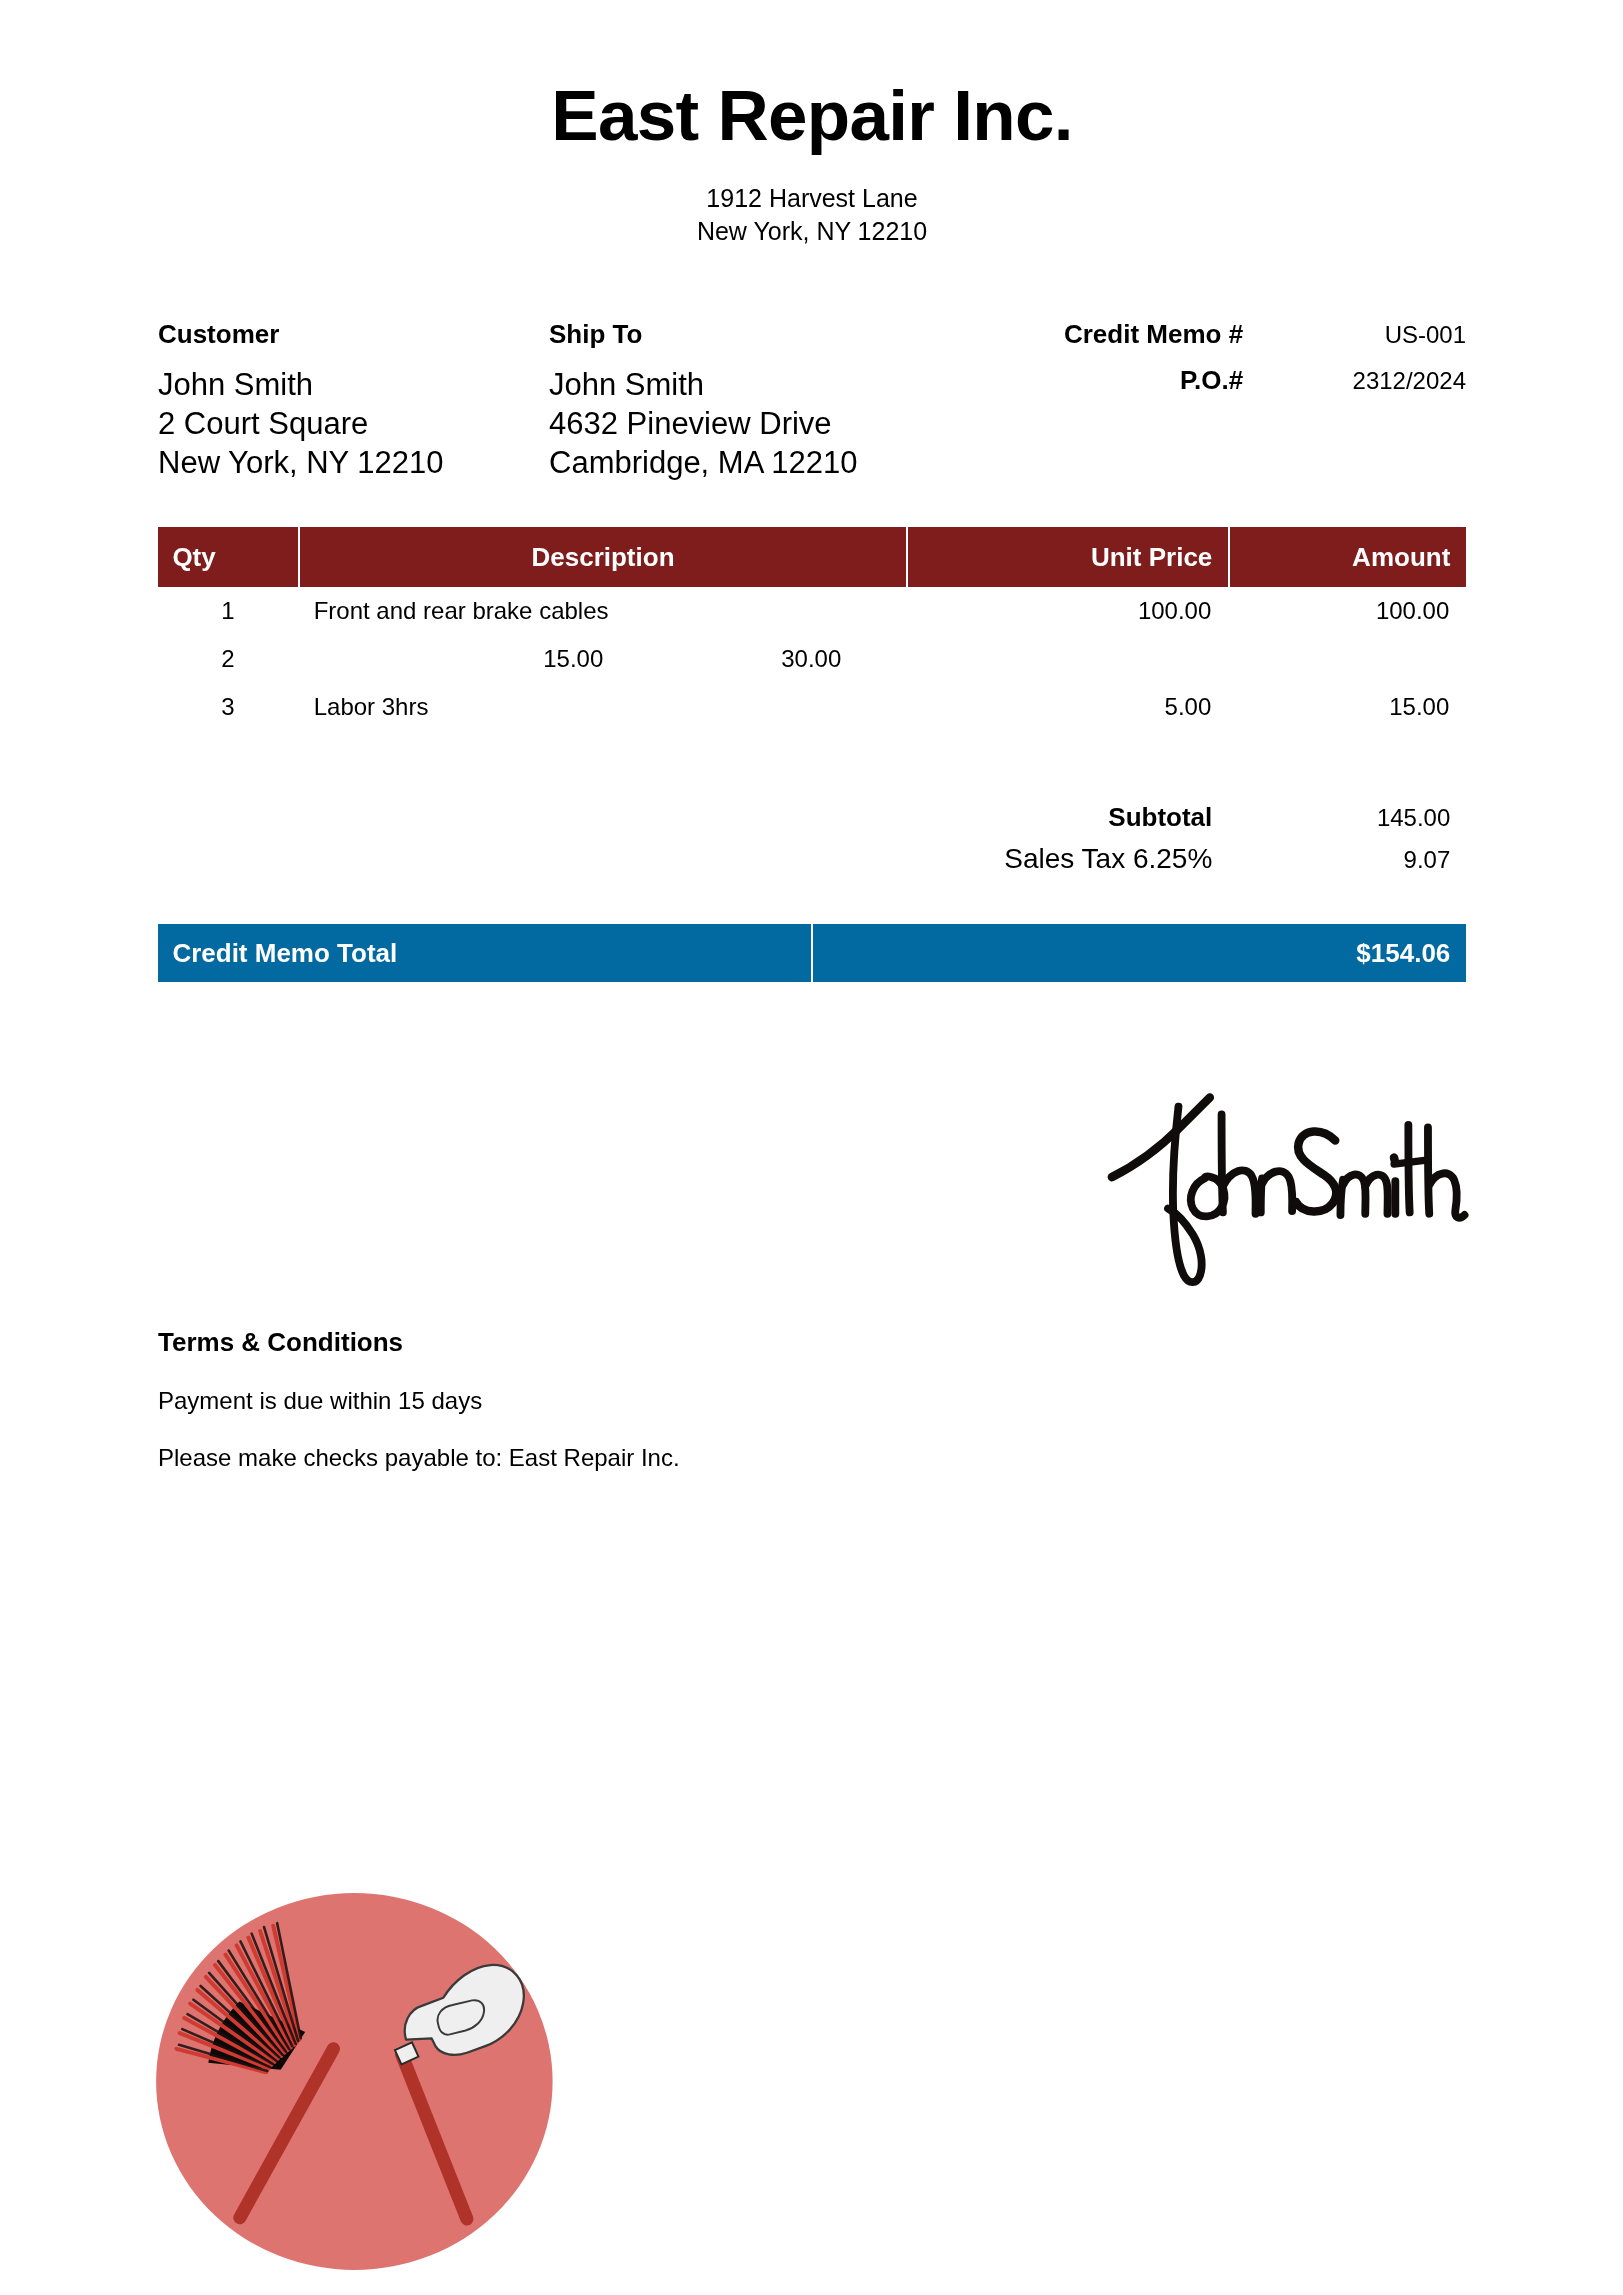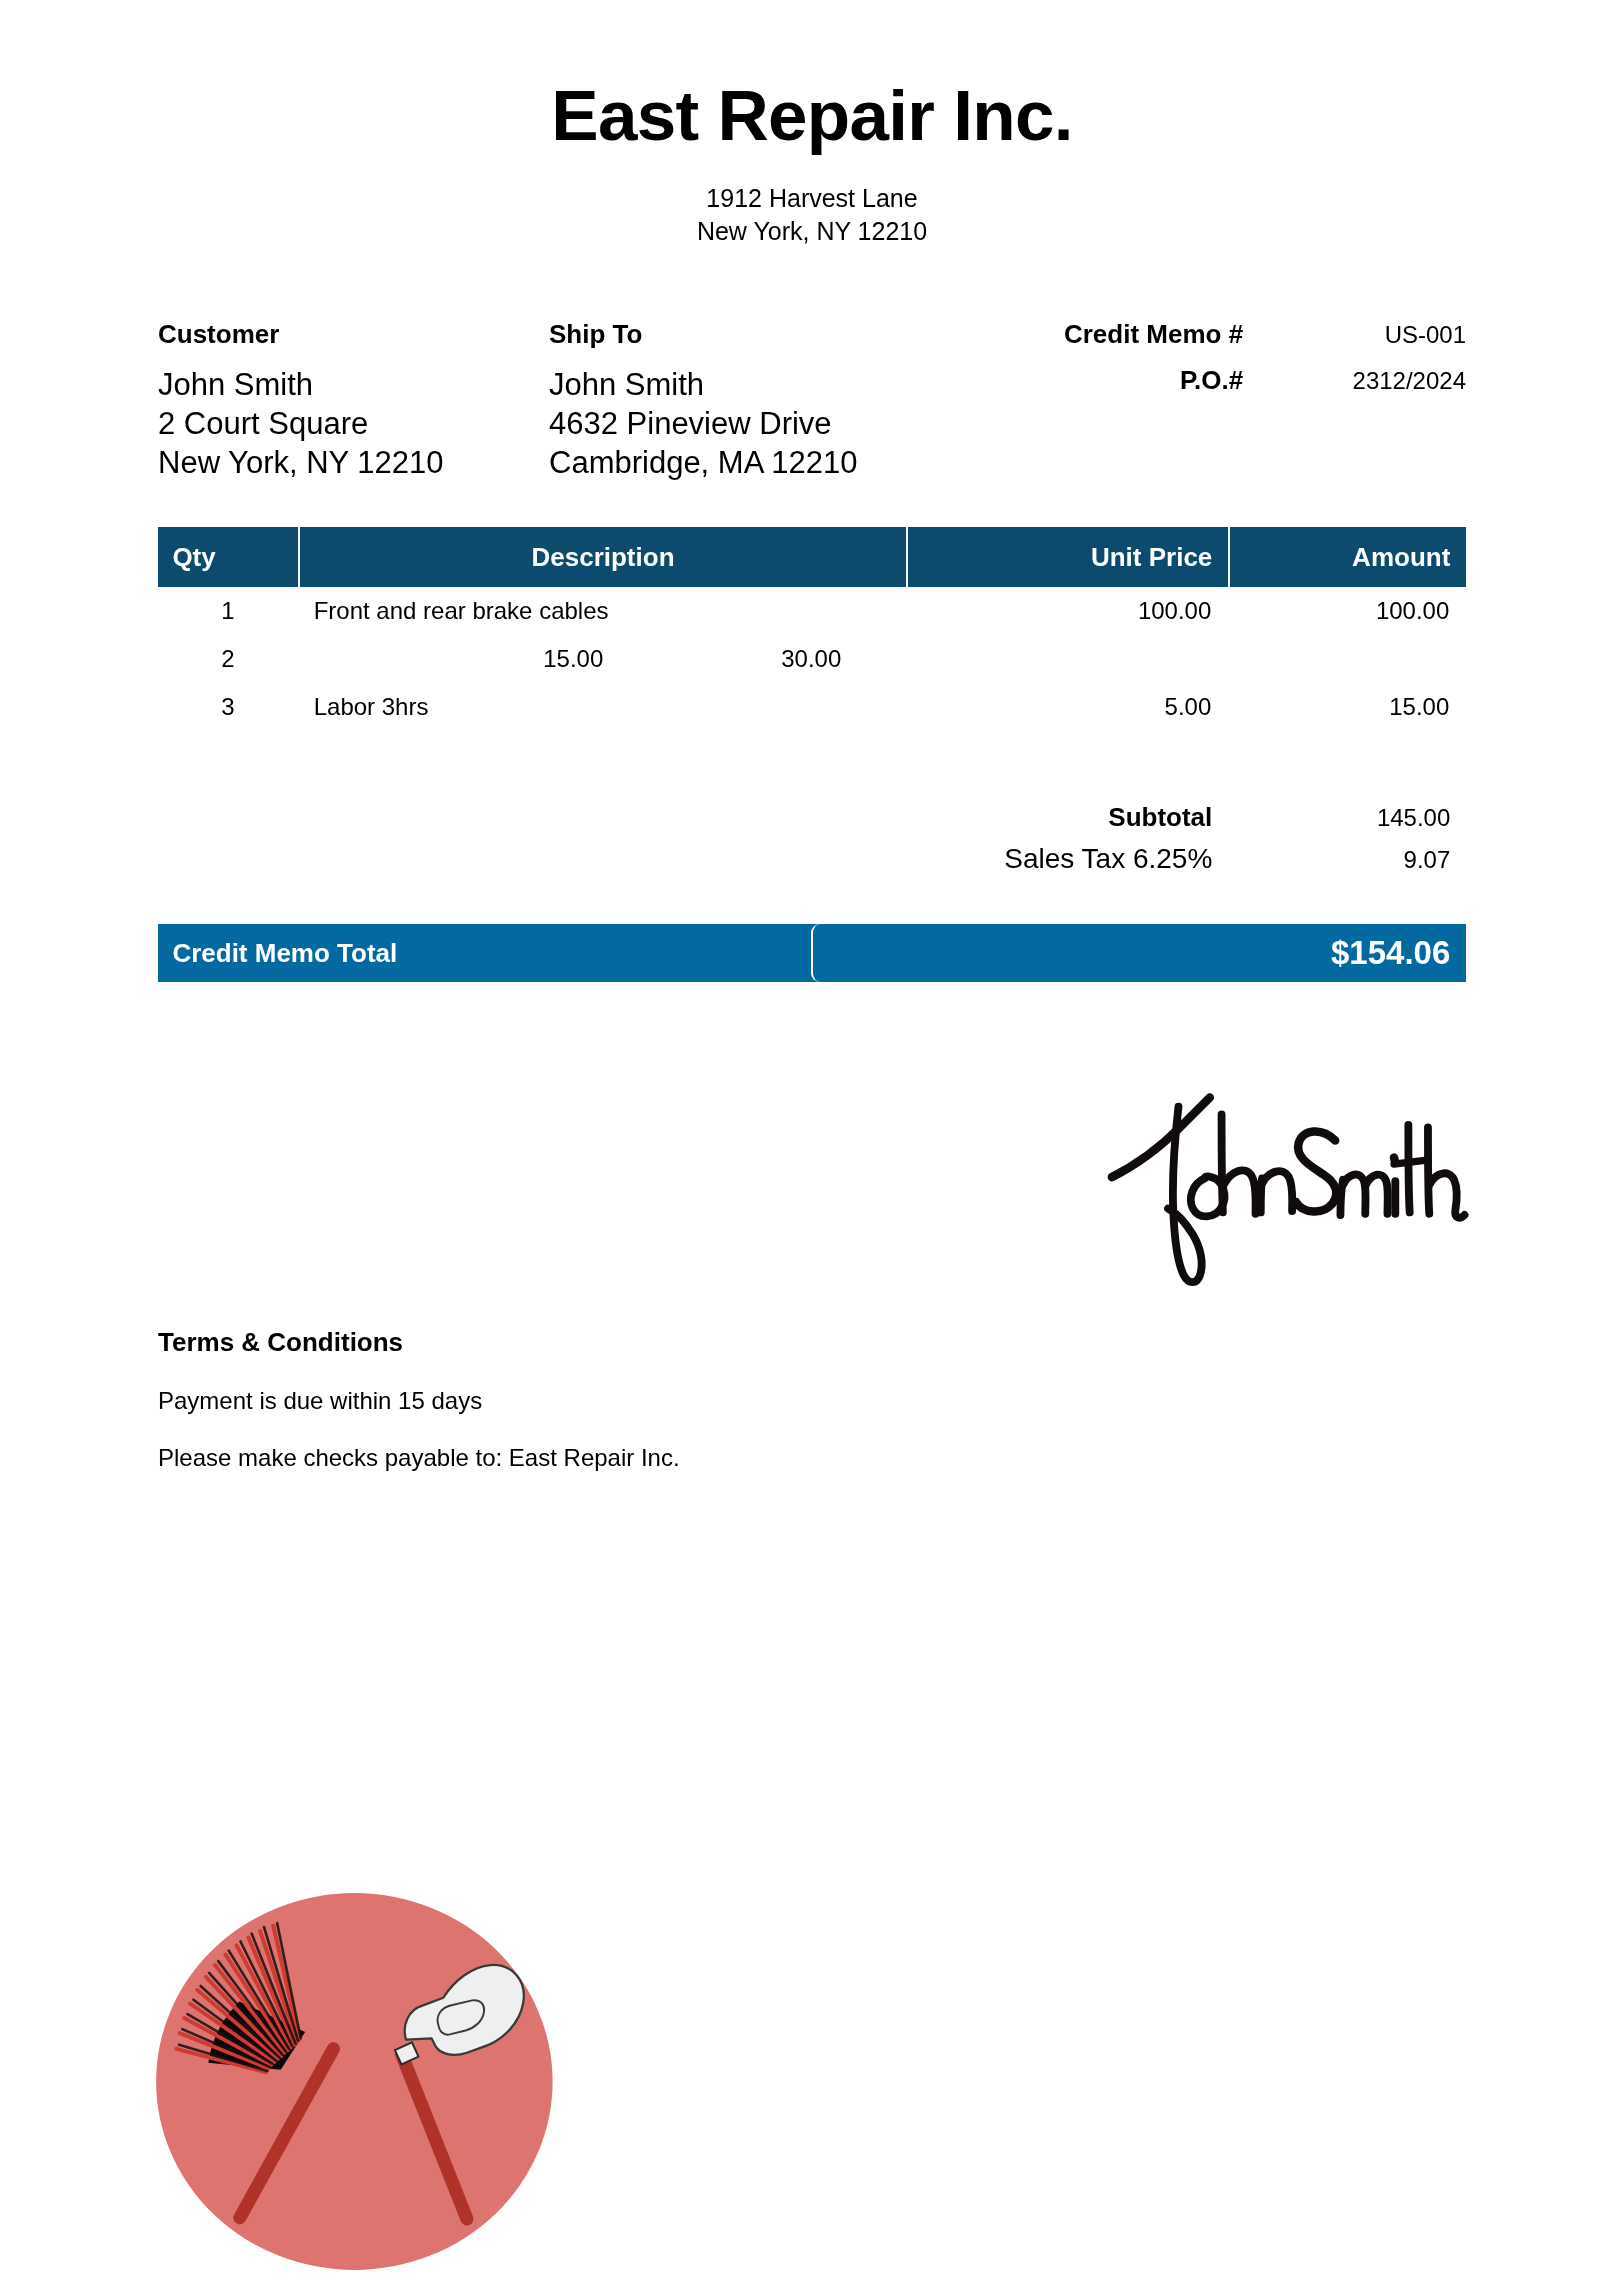--- a/index.html
+++ b/index.html
@@ -104,21 +104,21 @@
 
   
   .items {
     position: absolute;
     left: 158px;
     top: 527px;
     width: 1308px;
   }
   .items-head {
     display: flex;
-    background: #0c4a6e;
+    background: #7f1d1d;
     height: 60px;
     align-items: center;
     color: #ffffff;
     font-size: 26px;
     font-weight: 700;
     box-sizing: border-box;
   }
   .items-head .cell { box-sizing: border-box; height: 60px; display:flex; align-items:center; }
   .c-qty    { width: 140px; padding-left: 14.4px; justify-content: flex-start; }
   .c-desc   { width: 608px; padding: 0 15.7px; justify-content: center; }
@@ -188,31 +188,30 @@
   }
   .gt-label {
     width: 653px;
     font-size: 26px;
     font-weight: 700;
     padding-left: 14.4px;
     box-sizing: border-box;
   }
   .gt-value {
     width: 655px;
-    font-size: 33px;
+    font-size: 26px;
     font-weight: 700;
     text-align: right;
     padding-right: 15.7px;
     box-sizing: border-box;
     border-left: 2px solid #ffffff;
     height: 58px;
     display: flex;
     align-items: center;
     justify-content: flex-end;
-    border-radius: 9px;
   }
 
   
   .signature {
     position: absolute;
     left: 1106px;
     top: 1087px;
     width: 367px;
     height: 209px;
   }

